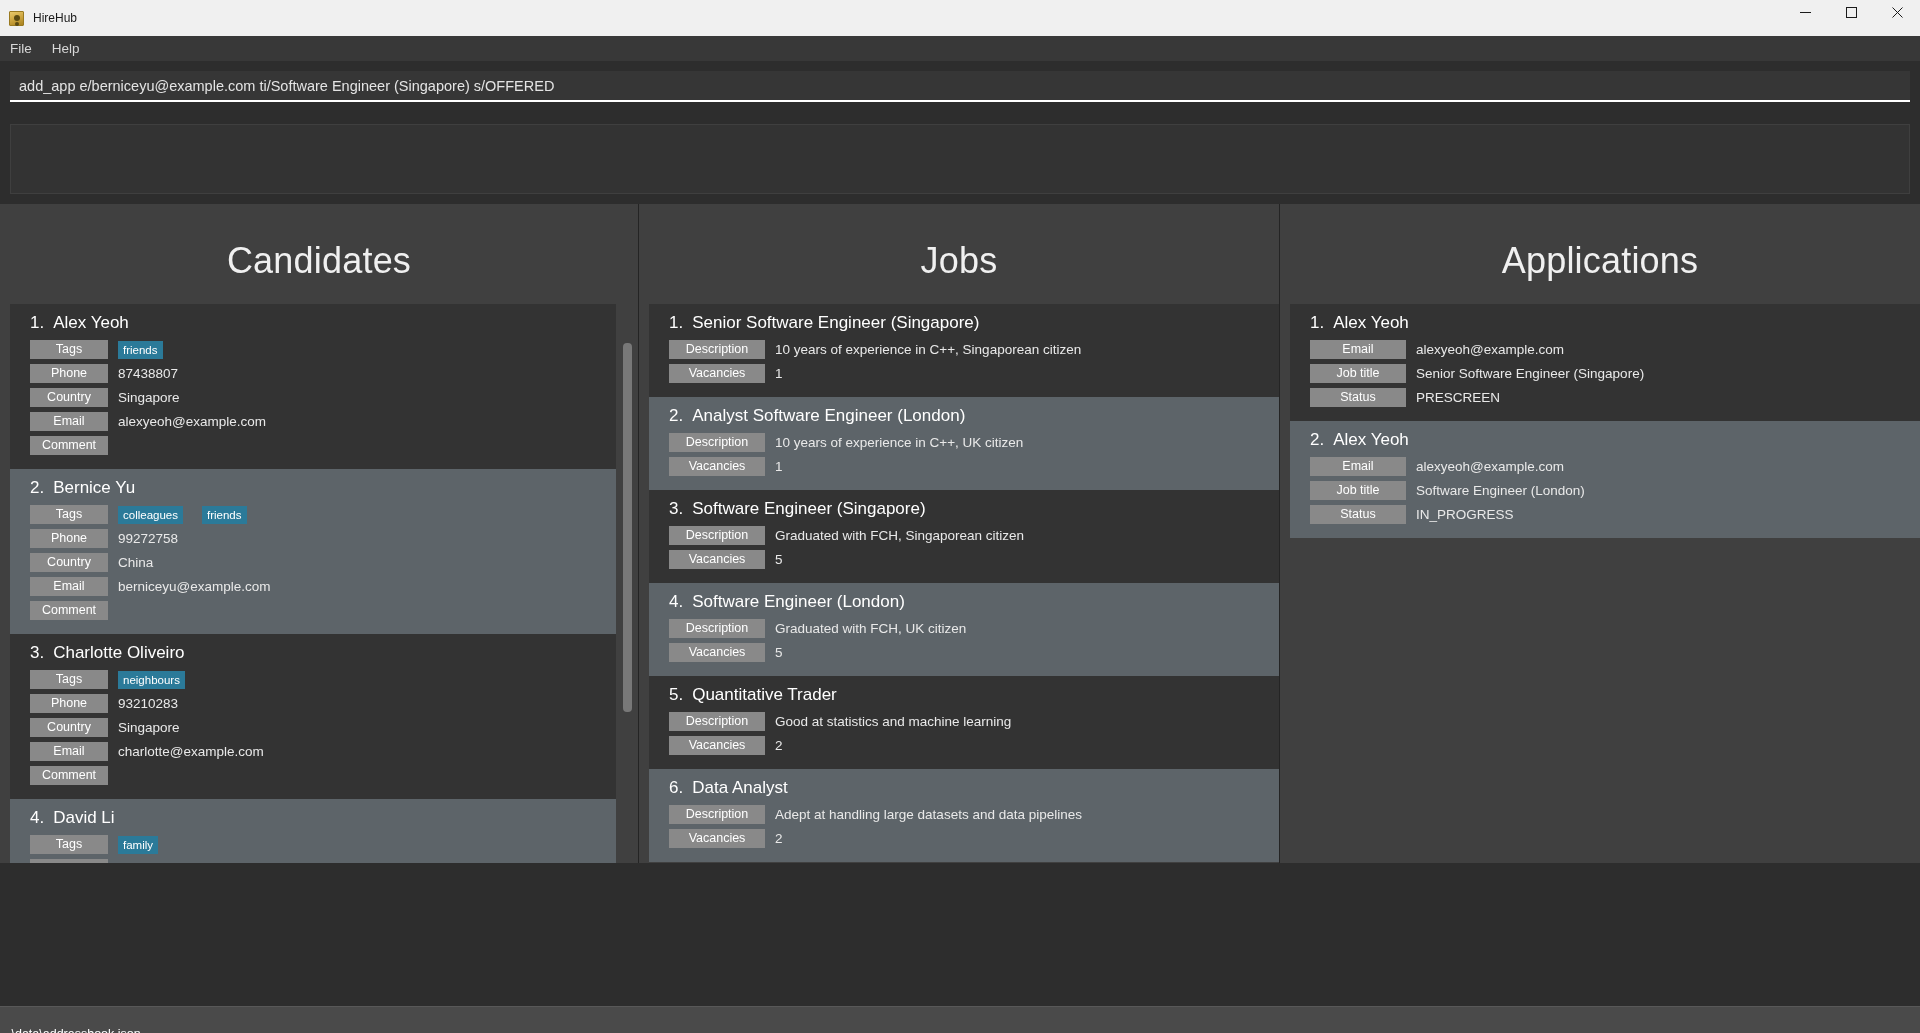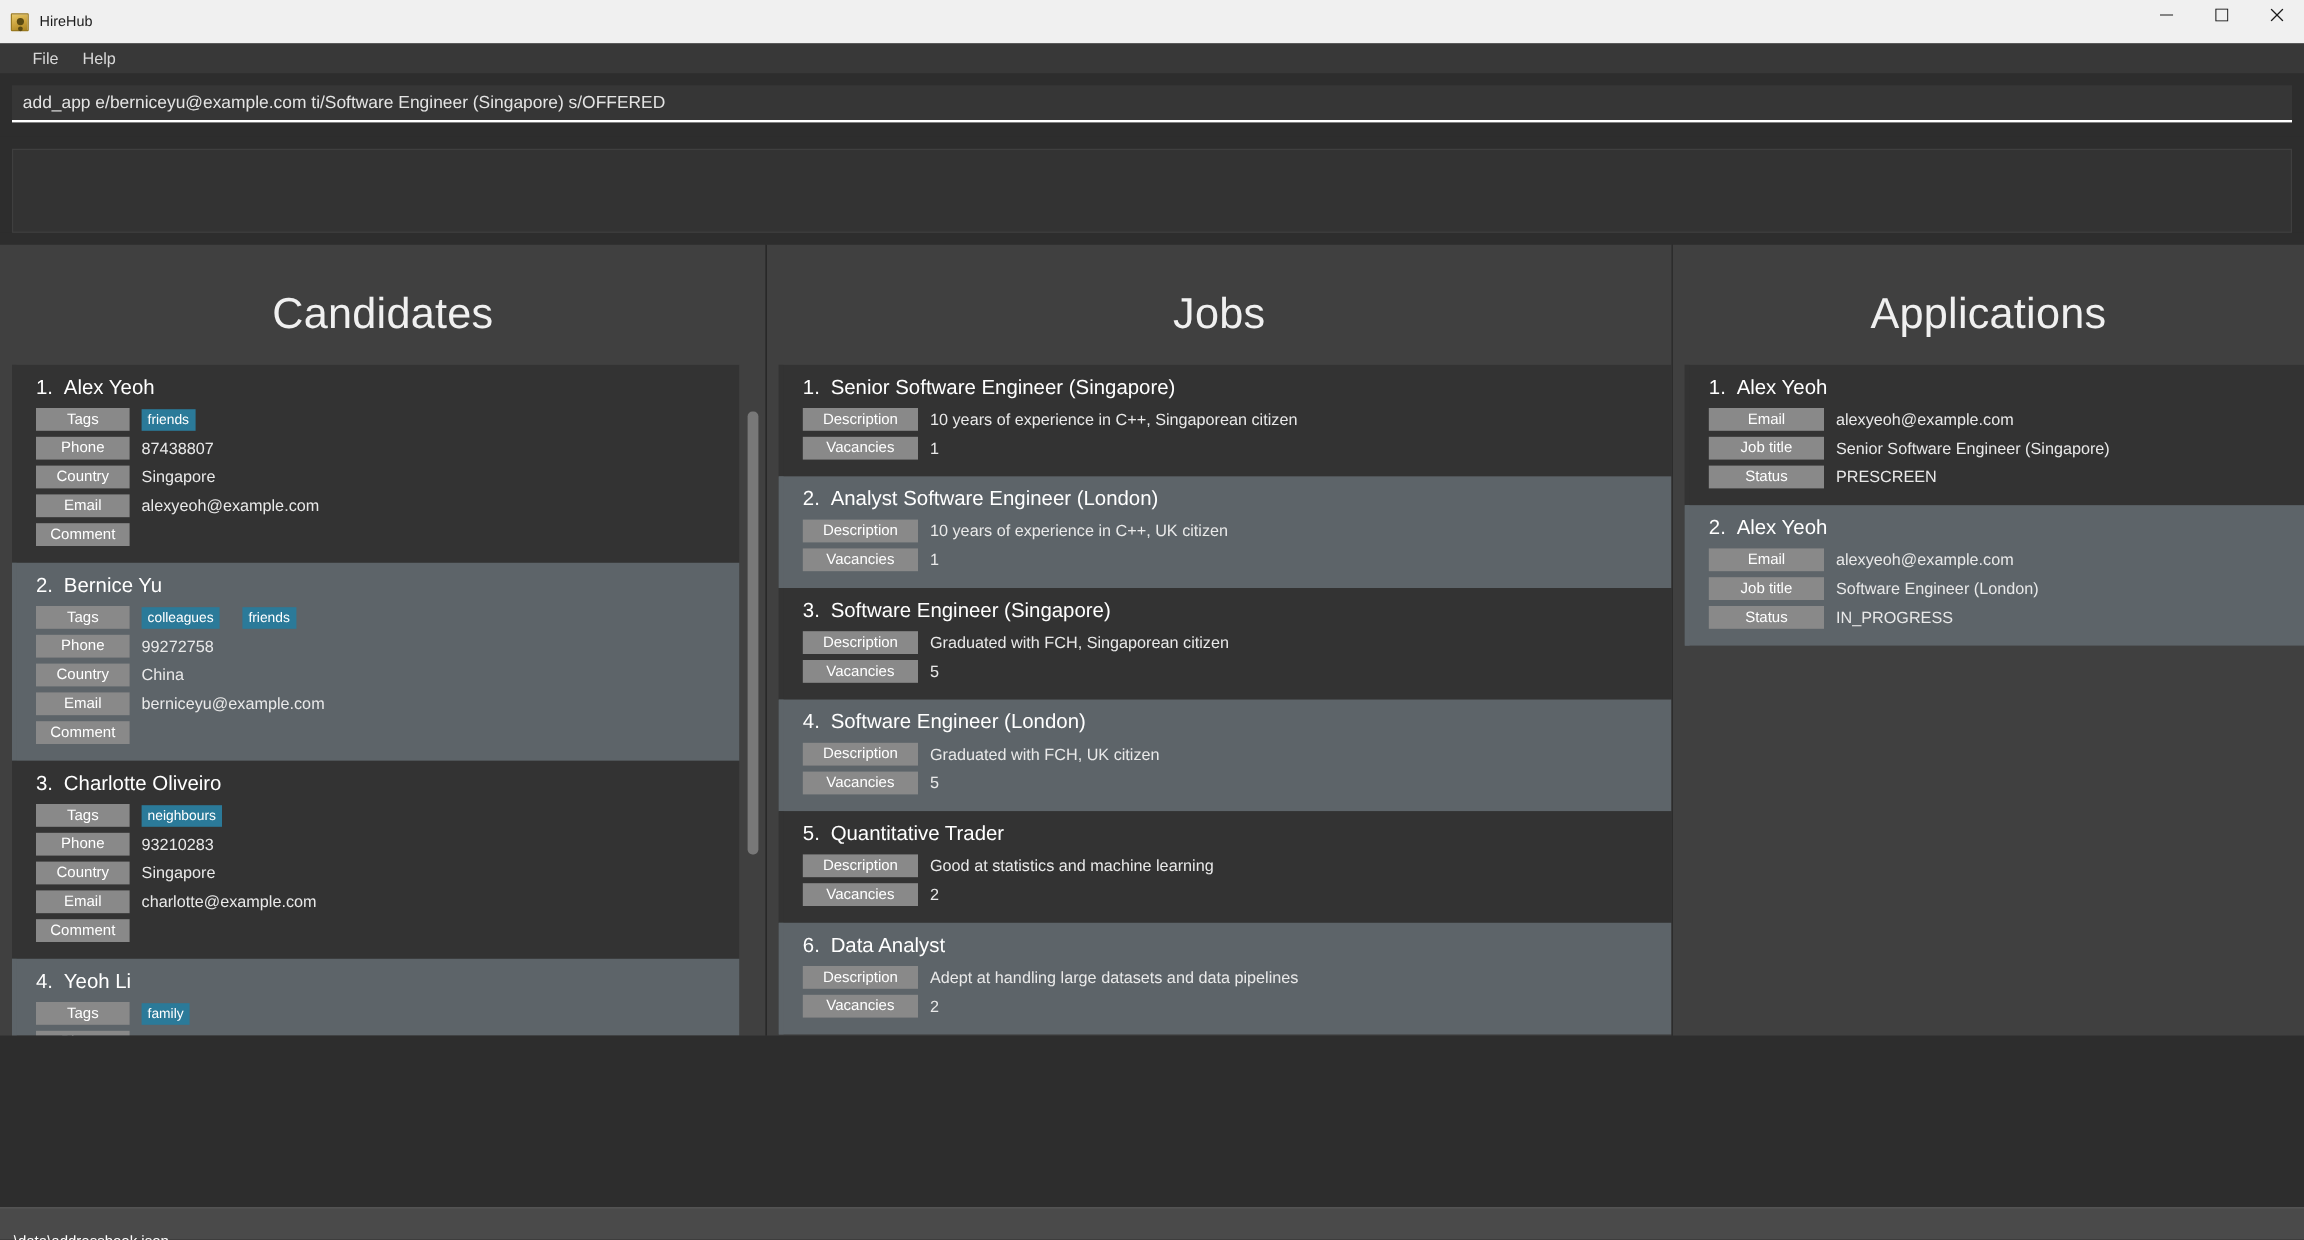--- a/index.html
+++ b/index.html
@@ -42,21 +42,21 @@
     color: #1b1b1b;
   }
   .win-btn svg { display: block; }
 
   
   .menubar {
     height: 26px;
     background: #383838;
     display: flex;
     align-items: center;
-    padding-left: 17px;
+    padding-left: 0;
     border-bottom: 1px solid #2d2d2d;
   }
   .menu-item {
     font-size: 13.5px;
     color: #d8d8d8;
     padding: 4px 10px;
   }
 
   
   .cmdbox-wrap { padding: 9px 10px 12px 10px; background: #2d2d2d; }
@@ -91,21 +91,21 @@
     background: #2d2d2d;
   }
   .panel {
     background: #404040;
     display: flex;
     flex-direction: column;
     overflow: hidden;
     position: relative;
   }
   .panel.candidates { width: 638px; }
-  .panel.jobs { width: 756px; border-left: 1px solid #242424; border-right: 1px solid #242424; }
+  .panel.jobs { width: 642px; border-left: 1px solid #242424; border-right: 1px solid #242424; }
   .panel.applications { flex: 1; }
 
   .panel-title {
     text-align: center;
     font-size: 36px;
     font-weight: 400;
     color: #f0f0f0;
     padding: 36px 0 22px 0;
     letter-spacing: 0.2px;
   }
@@ -333,21 +333,21 @@
             <span class="field-value">charlotte@example.com</span>
           </div>
           <div class="field-row">
             <span class="field-label">Comment</span>
             <span class="field-value"></span>
           </div>
         </div>
         <div class="card alt">
           <div class="card-title">
             <span class="idx">4.</span>
-            <span>Yeoh Li</span>
+            <span>David Li</span>
           </div>
           <div class="field-row">
             <span class="field-label">Tags</span>
             <span class="tags-holder">
               <span class="tag">family</span>
             </span>
           </div>
           <div class="field-row">
             <span class="field-label">Phone</span>
             <span class="field-value">91031282</span>

